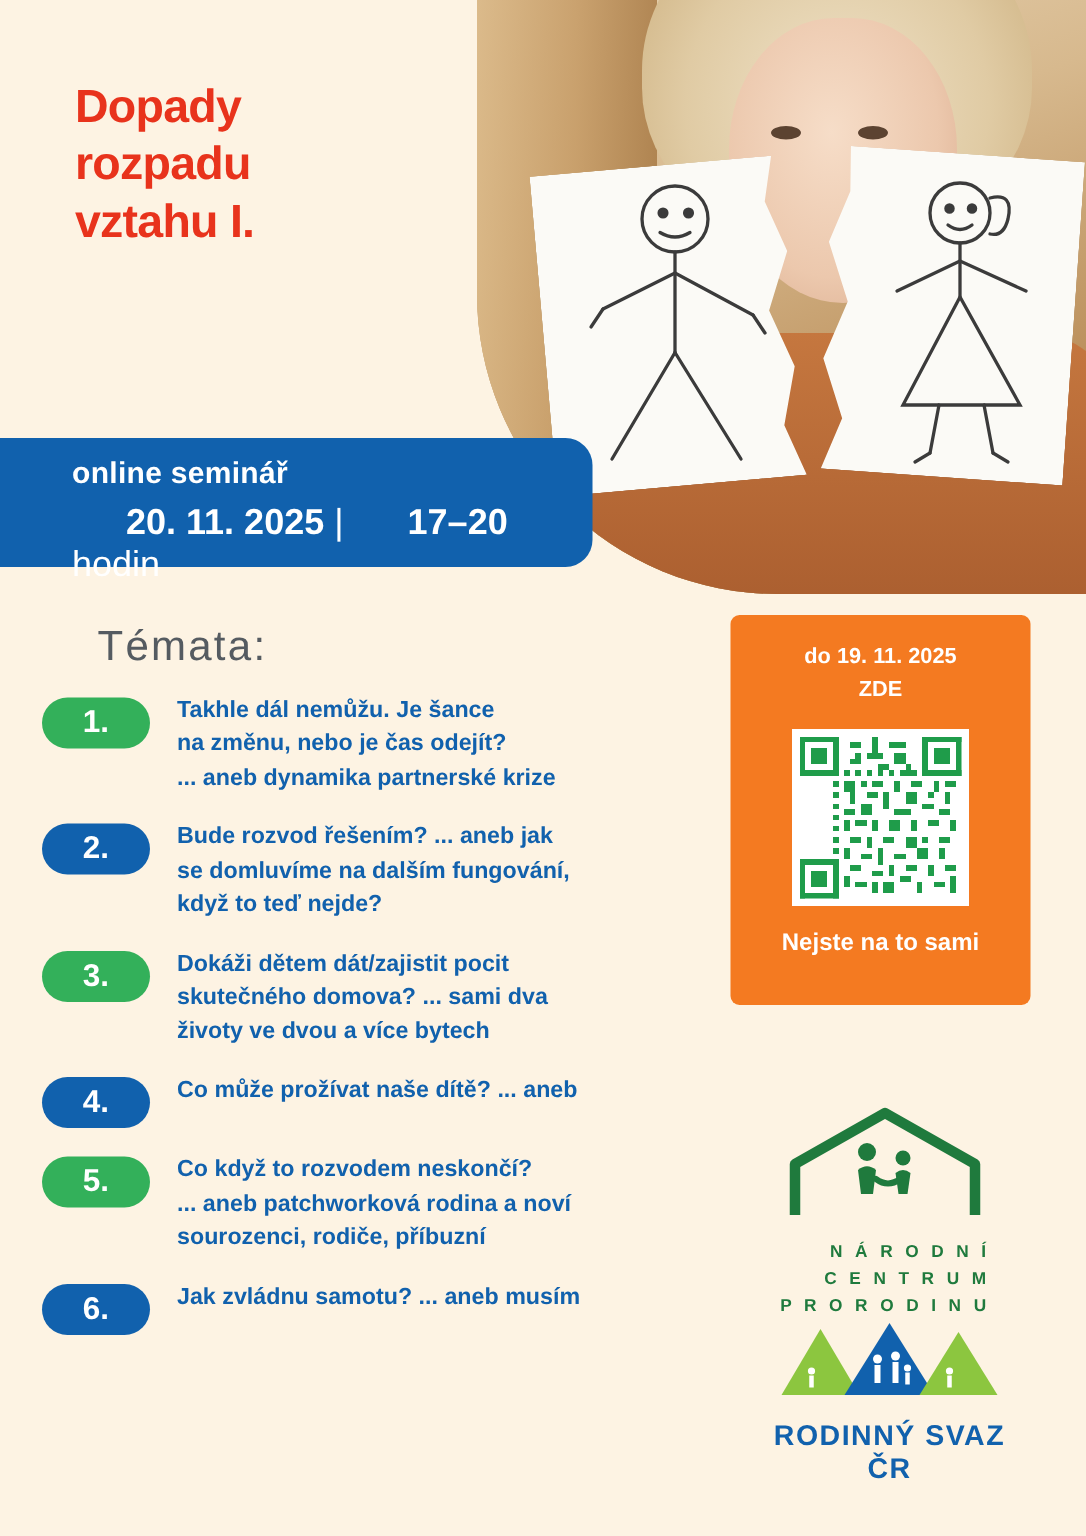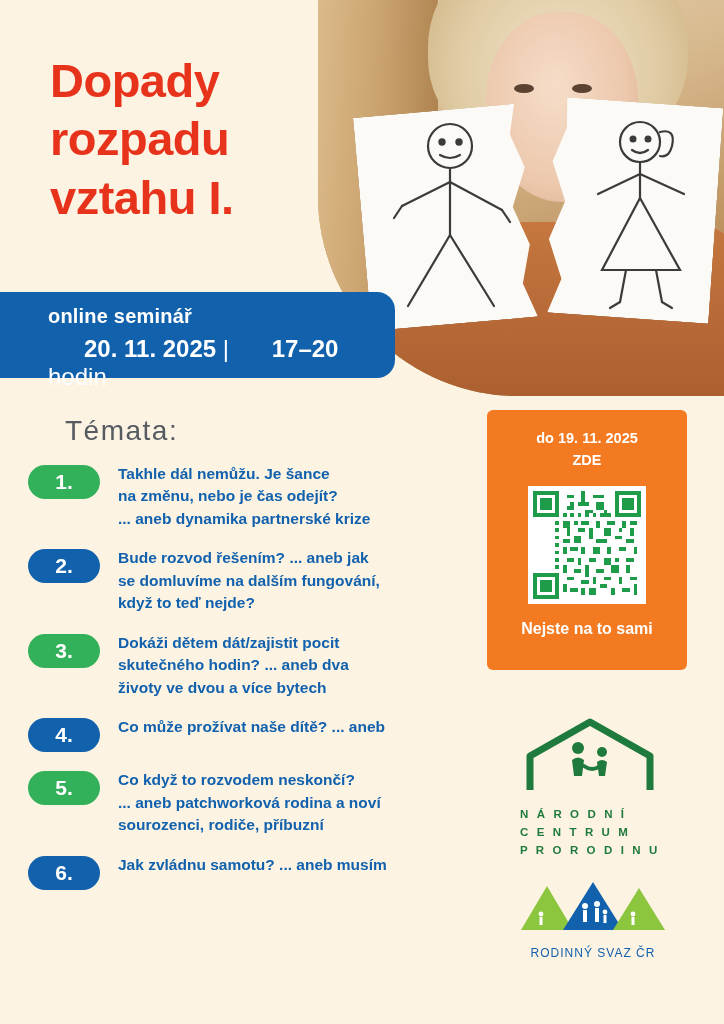--- a/index.html
+++ b/index.html
@@ -73,21 +73,21 @@
     transform: rotate(4deg);
     clip-path: polygon(8% 0, 100% 0, 100% 100%, 5% 100%, 12% 84%, 3% 66%, 11% 48%, 2% 30%, 9% 14%);
   }
   .photo svg.fig { position: absolute; }
 
   
   .title {
     position: absolute;
     left: 50px; top: 52px;
     width: 300px;
-    font-size: 47px;
+    font-size: 31px;
     line-height: 1.24;
     font-weight: bold;
     color: #e8331c;
     letter-spacing: -0.5px;
   }
 
   
   .banner {
     position: absolute;
     left: 0; top: 292px;
@@ -156,43 +156,43 @@
     margin: 14px auto 0;
     background: #ffffff;
     padding: 5px;
   }
   .qr svg { display: block; }
   .reg .rfoot { font-size: 16px; font-weight: bold; margin-top: 16px; }
 
   
   .logo-ncr {
     position: absolute;
-    left: 520px; top: 716px;
+    left: 520px; top: 736px;
     width: 140px;
-    text-align: left;
+    text-align: right;
   }
   .logo-ncr .ncr-text {
     margin-top: 10px;
     color: #1f7a3d;
     font-size: 11.5px;
     font-weight: bold;
     letter-spacing: 2.6px;
     line-height: 1.55;
   }
   .logo-rs {
     position: absolute;
     left: 508px; top: 880px;
     width: 170px;
     text-align: center;
   }
   .logo-rs .rs-text {
     margin-top: 6px;
     color: #1161ad;
-    font-size: 12px;
-    font-weight: normal;
+    font-size: 19px;
+    font-weight: bold;
     letter-spacing: 1px;
   }
 </style>
 </head>
 <body>
 
 <div class="poster">
 
   <div class="photo">
     <div class="bg-wall"></div>
@@ -276,21 +276,21 @@
         <div>Bude rozvod řešením? ... aneb jak</div>
         <div>se domluvíme na dalším fungování,</div>
         <div>když to teď nejde?</div>
       </div>
     </div>
 
     <div class="topic">
       <div class="num green">3.</div>
       <div class="topic-text">
         <div>Dokáži dětem dát/zajistit pocit</div>
-        <div>skutečného hodin? ... aneb dva</div>
+        <div>skutečného domova? ... sami dva</div>
         <div>životy ve dvou a více bytech</div>
       </div>
     </div>
 
     <div class="topic">
       <div class="num blue">4.</div>
       <div class="topic-text">
         <div>Co může prožívat naše dítě? ... aneb</div>
       </div>
     </div>

